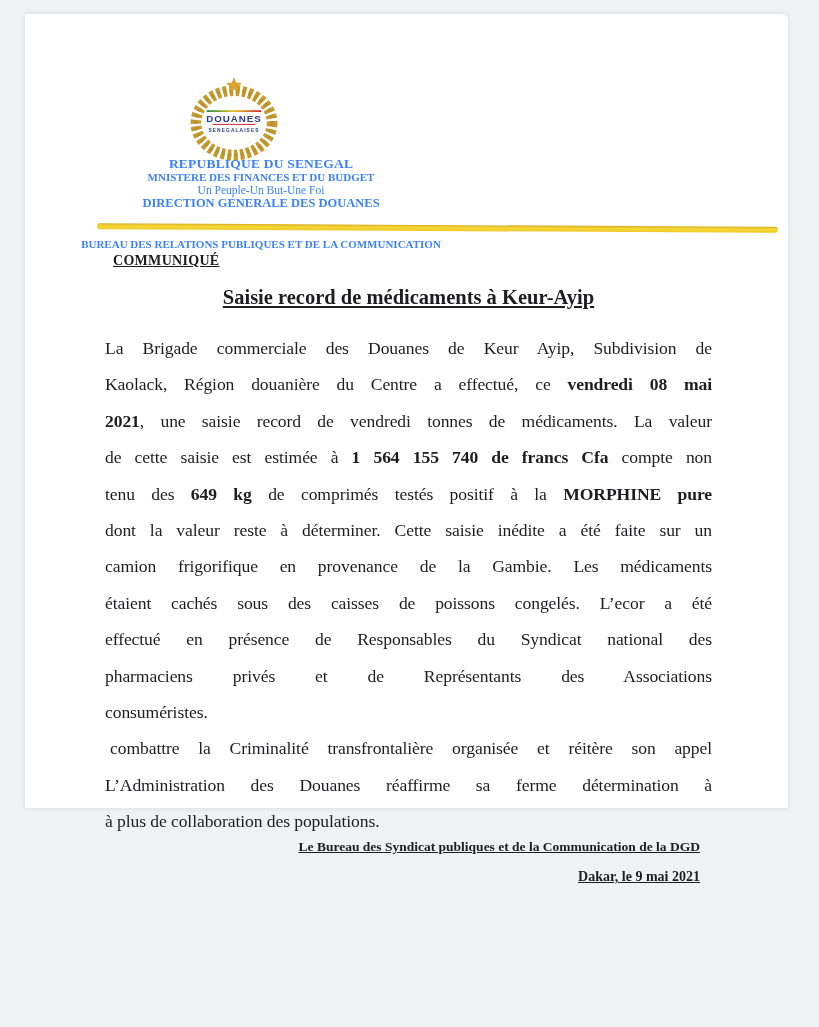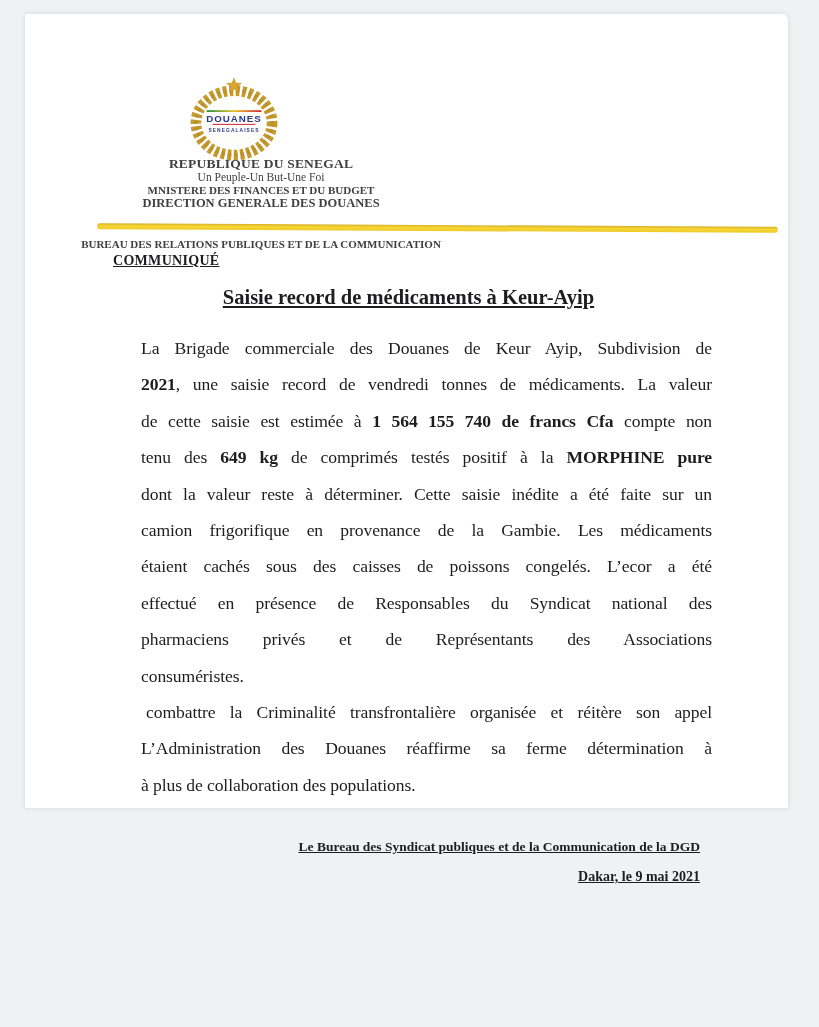--- a/index.html
+++ b/index.html
@@ -15,21 +15,21 @@
     position: absolute; left: 25px; top: 14px;
     width: 763px; height: 794px;
     background: #ffffff;
     border-radius: 0 6px 0 0;
     box-shadow: 0 0 5px rgba(40,50,60,0.12);
   }
   
   .logo { position: absolute; left: 153px; top: 63px; width: 112px; height: 84px; }
   .logo svg { width: 100%; height: 100%; display: block; }
   .lh-block { position: absolute; left: 6px; top: 142px; width: 460px; text-align: center; }
-  .hl { white-space: nowrap; color: #404040; }
+  .hl { white-space: nowrap; color: #3b82f6; }
   .hl1 { font-size: 13.5px; font-weight: 700; line-height: 15px; letter-spacing: 0.2px; }
   .hl2 { font-size: 11.5px; font-weight: 400; line-height: 13px; }
   .hl3 { font-size: 11px;   font-weight: 700; line-height: 12.5px; }
   .hl4 { font-size: 12.5px; font-weight: 700; line-height: 13.5px; }
   .hl5 { font-size: 11px;   font-weight: 700; line-height: 12.5px; margin-top: 28px; }
   .divider {
     position: absolute; left: 72px; top: 211px; width: 681px; height: 5.5px;
     border-radius: 3px;
     transform: rotate(0.3deg);
   }
@@ -42,21 +42,21 @@
   .doc-title {
     position: absolute; left: 80px; top: 272px; width: 607px;
     text-align: center; font-size: 20.5px; font-weight: 700;
     text-decoration: underline;
   }
   .bodytext { position: absolute; left: 80px; top: 316px; width: 607px; }
   .tline {
     height: 36.4px; line-height: 36.4px;
     font-size: 17.6px; letter-spacing: -0.1px;
     text-align: justify; text-align-last: justify;
-    white-space: normal; overflow: visible; margin-left: 36px;
+    white-space: normal; overflow: visible;
   }
   .tline.lastline { text-align: left; text-align-last: left; }
   .tline .b { font-weight: 700; }
   .para:nth-child(2) .tline:first-child { text-indent: 5px; }
   .signature {
     position: absolute; left: 80px; top: 820px; width: 607px;
     box-sizing: border-box; padding-right: 12px;
     text-align: right;
   }
   .sig1 {
@@ -93,34 +93,35 @@
 
         <rect x="27" y="34" width="56" height="1.8" fill="url(#triline)"></rect>
         <text x="55" y="46" text-anchor="middle" font-family="Liberation Sans, sans-serif" font-size="10" font-weight="bold" fill="#2b3a8c" letter-spacing="1">DOUANES</text>
         <rect x="33" y="48" width="44" height="1" fill="#cf2030"></rect>
         <text x="55" y="56" text-anchor="middle" font-family="Liberation Sans, sans-serif" font-size="5" font-weight="bold" fill="#2b3a8c" letter-spacing="1.1">SENEGALAISES</text>
       </svg>
     </div>
 
     <div class="lh-block">
       <div class="hl hl1">REPUBLIQUE DU SENEGAL</div>
+      <div class="hl hl3">MNISTERE DES FINANCES ET DU BUDGET</div>
       <div class="hl hl2">Un Peuple-Un But-Une Foi</div>
-      <div class="hl hl3">MNISTERE DES FINANCES ET DU BUDGET</div>
       <div class="hl hl4">DIRECTION GENERALE DES DOUANES</div>
       <div class="hl hl5">BUREAU DES RELATIONS PUBLIQUES ET DE LA COMMUNICATION</div>
     </div>
 
     <div class="divider" style="background: linear-gradient(rgb(217, 174, 37), rgb(246, 216, 53) 45%, rgb(240, 201, 41));"></div>
 
     <div class="communique">COMMUNIQUÉ</div>
     <div class="doc-title">Saisie record de médicaments à Keur-Ayip</div>
 
     <div class="bodytext" id="bodytext">
         <div class="para">
           <div class="tline"><span>La Brigade commerciale des Douanes de Keur Ayip, Subdivision de</span></div>
+          <div class="tline"><span>Kaolack, Région douanière du Centre a effectué, ce </span><span class="b">vendredi 08 mai</span></div>
           <div class="tline"><span class="b">2021</span><span>, une saisie record de vendredi tonnes de médicaments.  La valeur</span></div>
           <div class="tline"><span>de cette saisie est estimée à </span><span class="b">1 564 155 740 de francs Cfa</span><span> compte non</span></div>
           <div class="tline"><span>tenu des </span><span class="b">649 kg</span><span> de comprimés testés positif à la </span><span class="b">MORPHINE pure</span></div>
           <div class="tline"><span>dont la valeur reste à déterminer. Cette saisie inédite a été faite sur un</span></div>
           <div class="tline"><span>camion frigorifique en provenance de la Gambie. Les médicaments</span></div>
           <div class="tline"><span>étaient cachés sous des caisses de poissons congelés. L’ecor a été</span></div>
           <div class="tline"><span>effectué en présence de Responsables du Syndicat national des</span></div>
           <div class="tline"><span>pharmaciens privés et de Représentants des Associations</span></div>
           <div class="tline lastline"><span>consuméristes.</span></div>
         </div>

